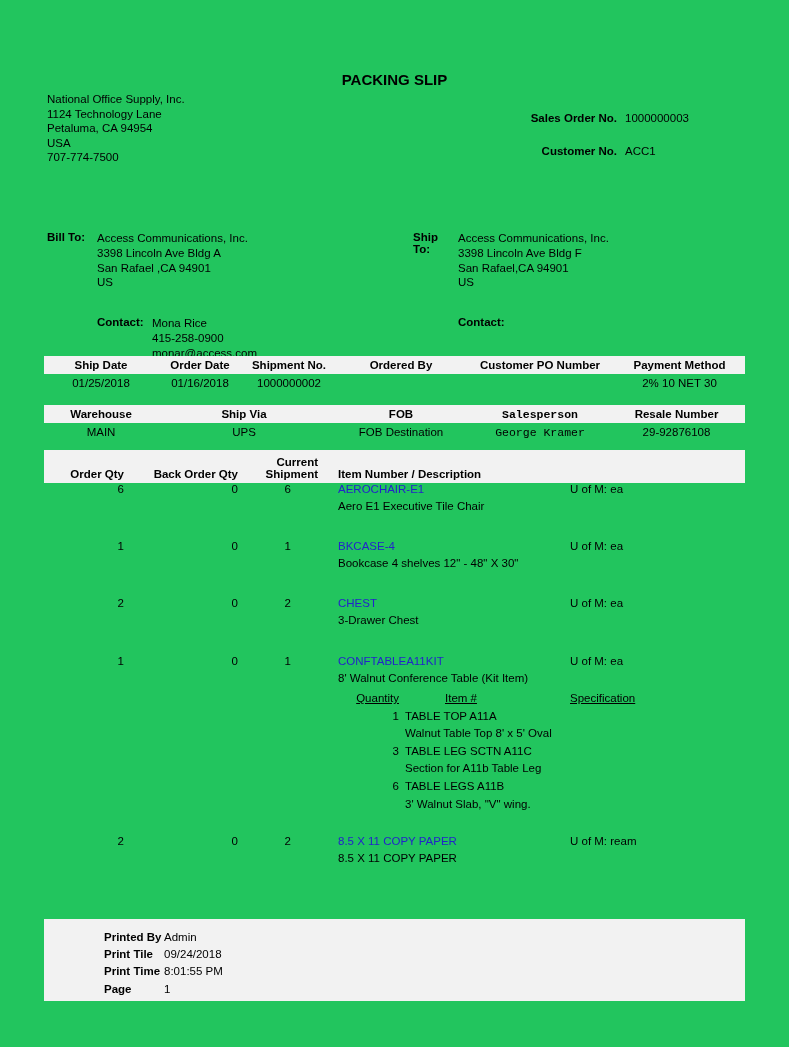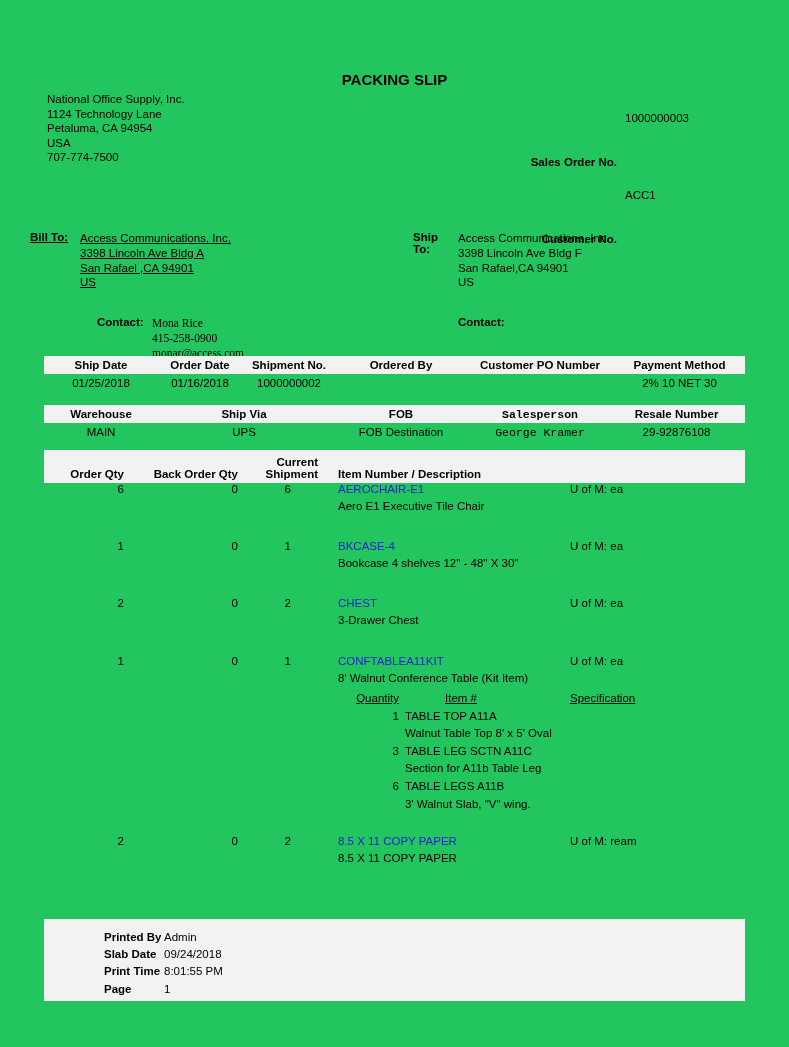--- a/index.html
+++ b/index.html
@@ -5,38 +5,38 @@
   html,body{margin:0;padding:0;background:#ffffff;}
   .page{position:relative;width:789px;height:1047px;background:#22c55e;
         font-family:"Liberation Sans",sans-serif;font-size:11.5px;color:#000;overflow:hidden;}
 
   .title{position:absolute;top:71px;left:0;width:100%;text-align:center;font-size:15px;font-weight:bold;}
 
   .company{position:absolute;left:47px;top:92px;line-height:14.6px;}
 
   .order-refs{position:absolute;left:440px;top:112px;width:305px;}
   .or-row{display:flex;margin-bottom:21px;}
-  .or-lbl{width:177px;text-align:right;font-weight:bold;margin-top:44px;}
+  .or-lbl{width:177px;text-align:right;font-weight:bold;}
   .or-val{padding-left:8px;}
 
   .addresses{position:absolute;left:0;top:231px;width:789px;}
   .addr-block{position:absolute;top:0;display:flex;}
-  .addr-block.bill{left:30px;text-decoration:underline;}
+  .addr-block.bill{left:47px;}
   .addr-block.ship{left:413px;}
   .addr-lbl{font-weight:bold;}
   .bill .addr-lbl{width:50px;}
   .ship .addr-lbl{width:45px;}
   .addr-lines{line-height:14.8px;}
 
   .contacts{position:absolute;left:0;top:316px;width:789px;}
   .contact-block{position:absolute;top:0;display:flex;}
   .contact-block.bill-c{left:97px;}
   .contact-block.ship-c{left:458px;}
   .contact-lbl{width:55px;font-weight:bold;}
-  .contact-lines{line-height:15.2px;font-family:Liberation Serif, serif;}
+  .contact-lines{line-height:15.2px;}
 
   .htable{position:absolute;left:44px;width:701px;}
   .t1{top:356px;}
   .t2{top:405px;}
   .hrow{display:flex;}
   .hrow.head{background:#f2f2f2;font-weight:bold;height:18px;align-items:center;}
   .hrow.vals{margin-top:3px;}
   .hc{text-align:center;}
   .t1 .c0{width:114px;}.t1 .c1{width:84px;}.t1 .c2{width:94px;}
   .t1 .c3{width:130px;}.t1 .c4{width:148px;}.t1 .c5{width:131px;}
@@ -274,21 +274,21 @@
       <div>8.5 X 11 COPY PAPER</div>
     </div>
   </div>
 
   <div class="footer">
     <div class="f-row">
       <div class="f-lbl">Printed By</div>
       <div>Admin</div>
     </div>
     <div class="f-row">
-      <div class="f-lbl">Slab Date</div>
+      <div class="f-lbl">Print Tile</div>
       <div>09/24/2018</div>
     </div>
     <div class="f-row">
       <div class="f-lbl">Print Time</div>
       <div>8:01:55 PM</div>
     </div>
     <div class="f-row">
       <div class="f-lbl">Page</div>
       <div>1</div>
     </div>

